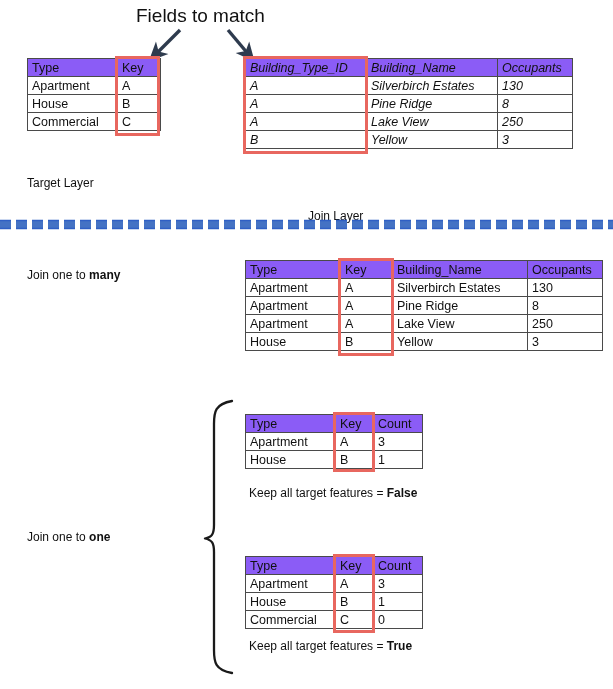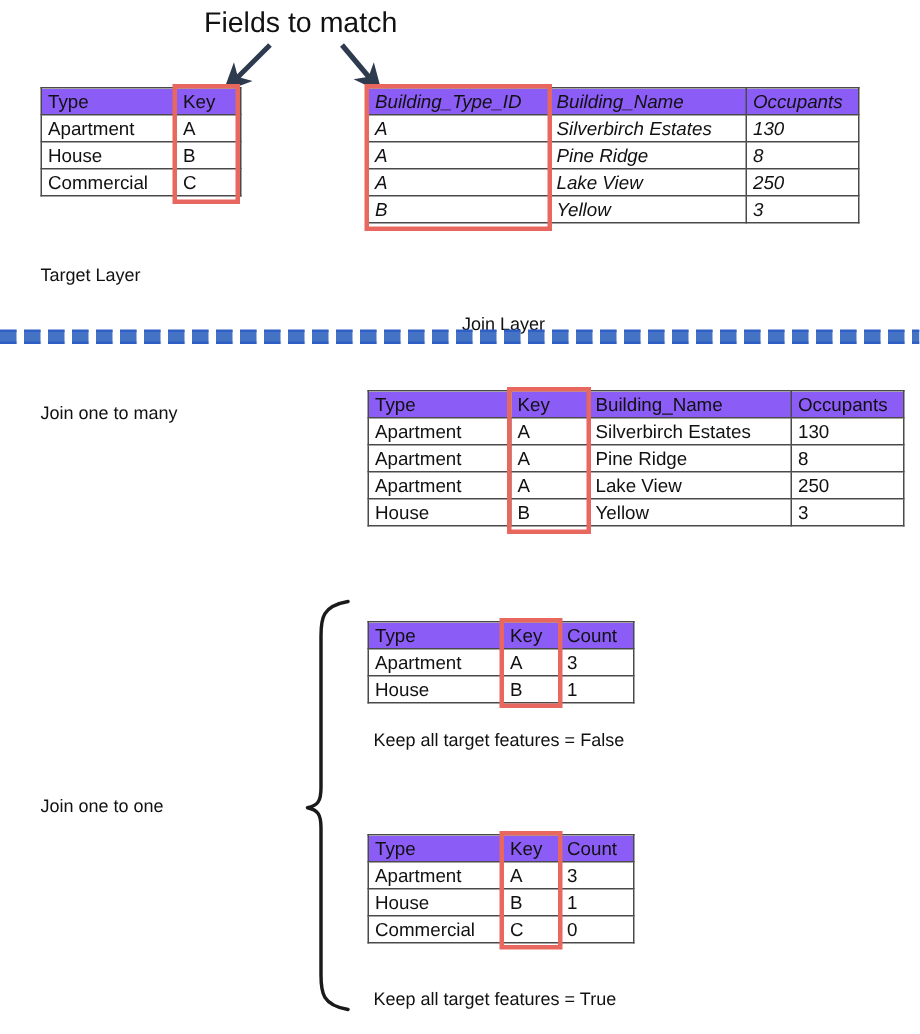--- a/index.html
+++ b/index.html
@@ -16,21 +16,21 @@
     overflow: hidden;
   }
 
   .label {
     position: absolute;
     font-size: 12px;
     color: #111111;
     white-space: nowrap;
     line-height: 1.1;
   }
-  .label b { font-weight: normal; }
+  .label b { font-weight: bold; }
 
   
   table.dtab {
     position: absolute;
     border-collapse: collapse;
     table-layout: fixed;
     background: #ffffff;
     font-size: 12.5px;
     color: #111111;
   }
@@ -280,15 +280,15 @@
     </tr>
     <tr>
       <td>Commercial</td>
       <td>C</td>
       <td>0</td>
     </tr>
   </tbody>
 </table>
 <div class="redbox" style="left:333px; top:554px; width:42px; height:79px;"></div>
 
-<div class="label" style="left:249px; top:660px;">
+<div class="label" style="left:249px; top:640px;">
   <span>Keep all target features = </span><b>True</b>
 </div>
 
 </body></html>

